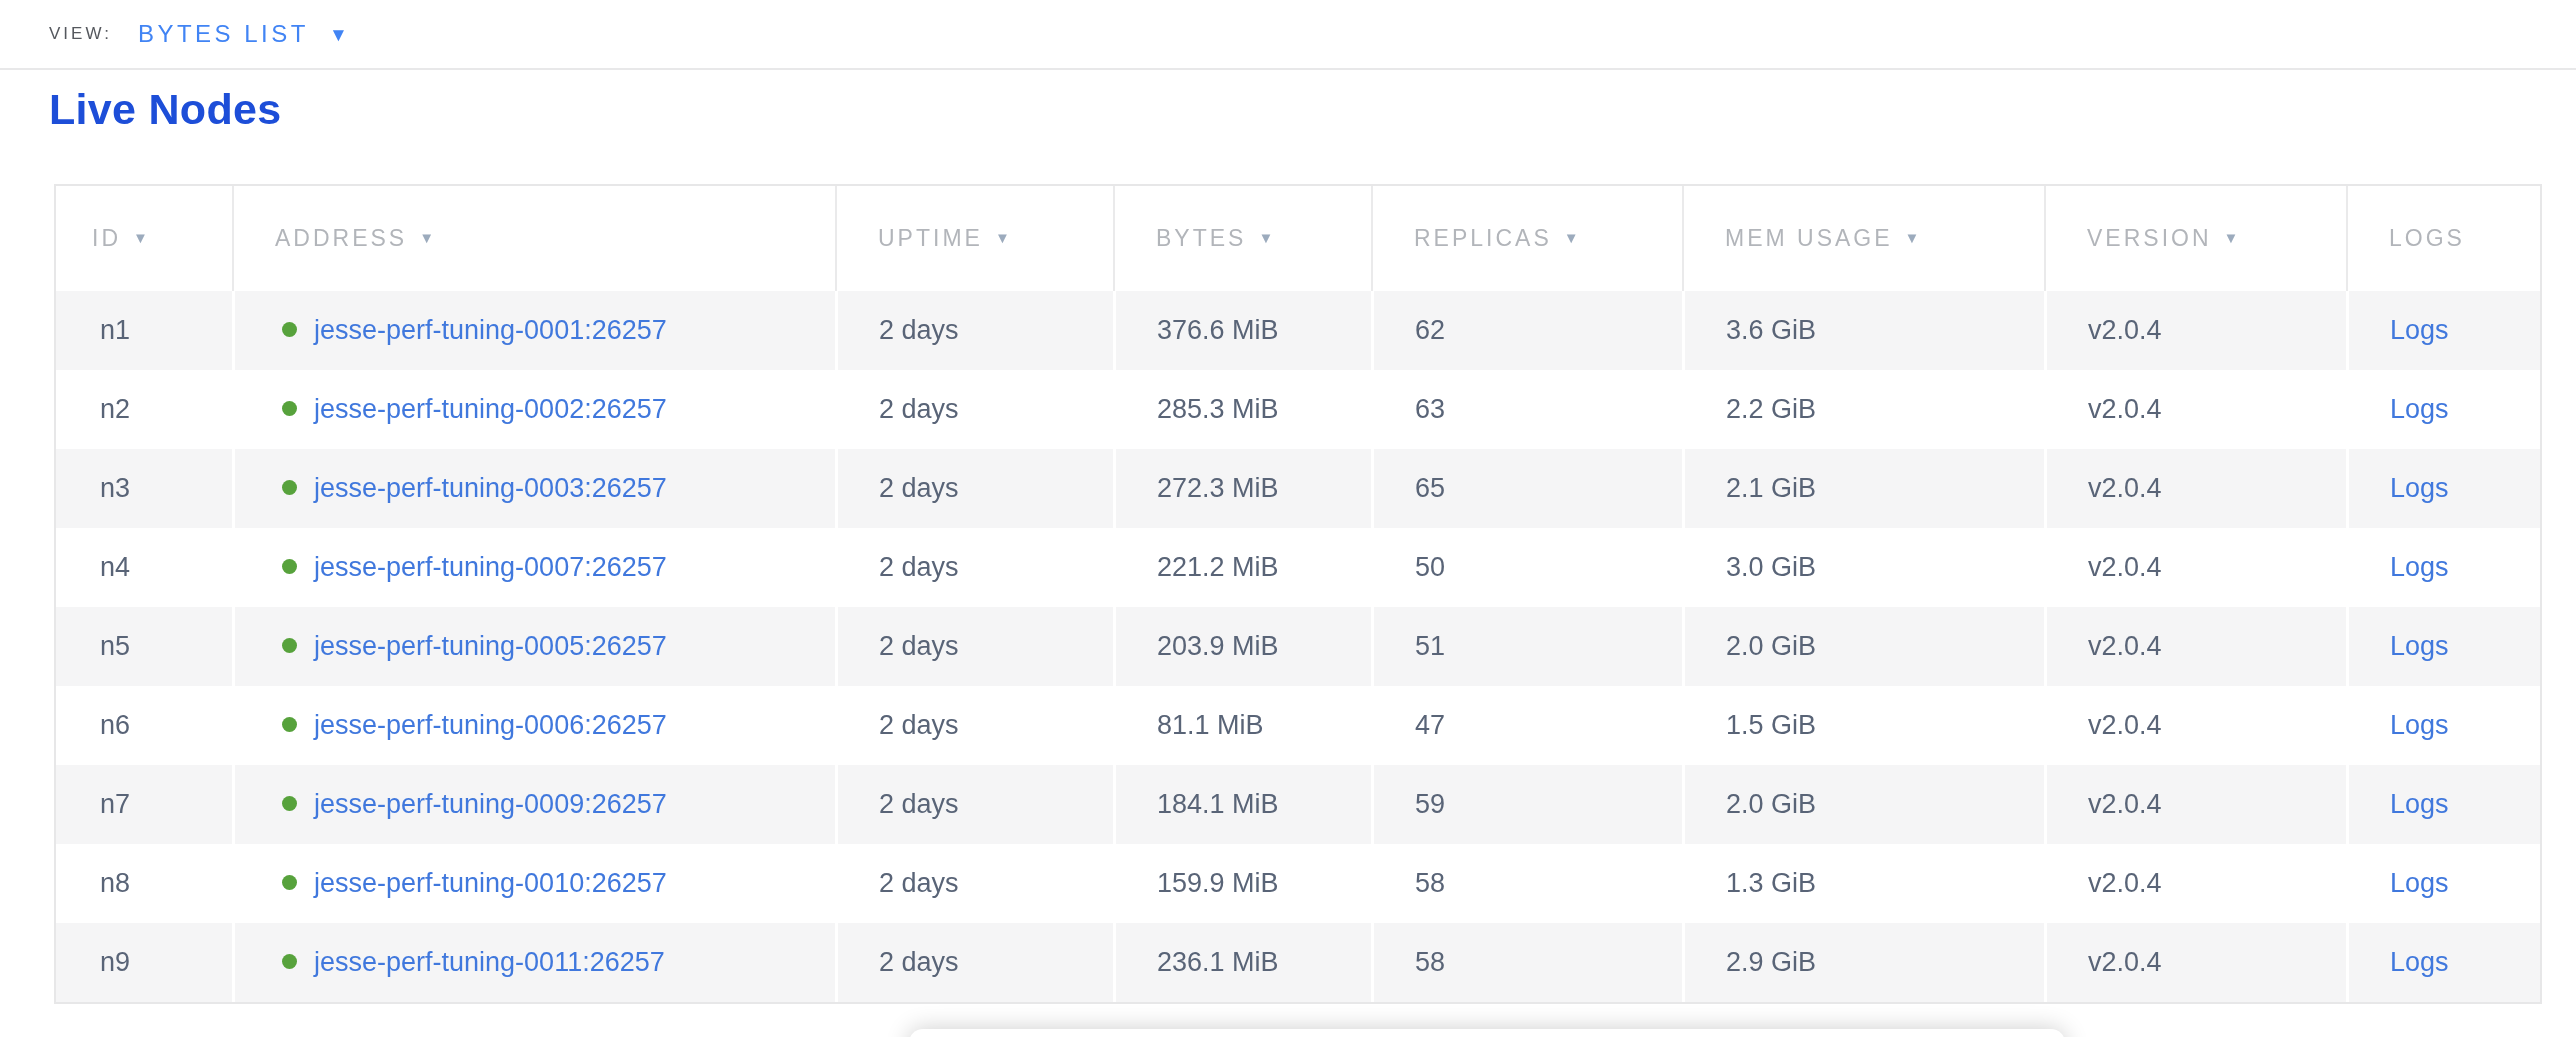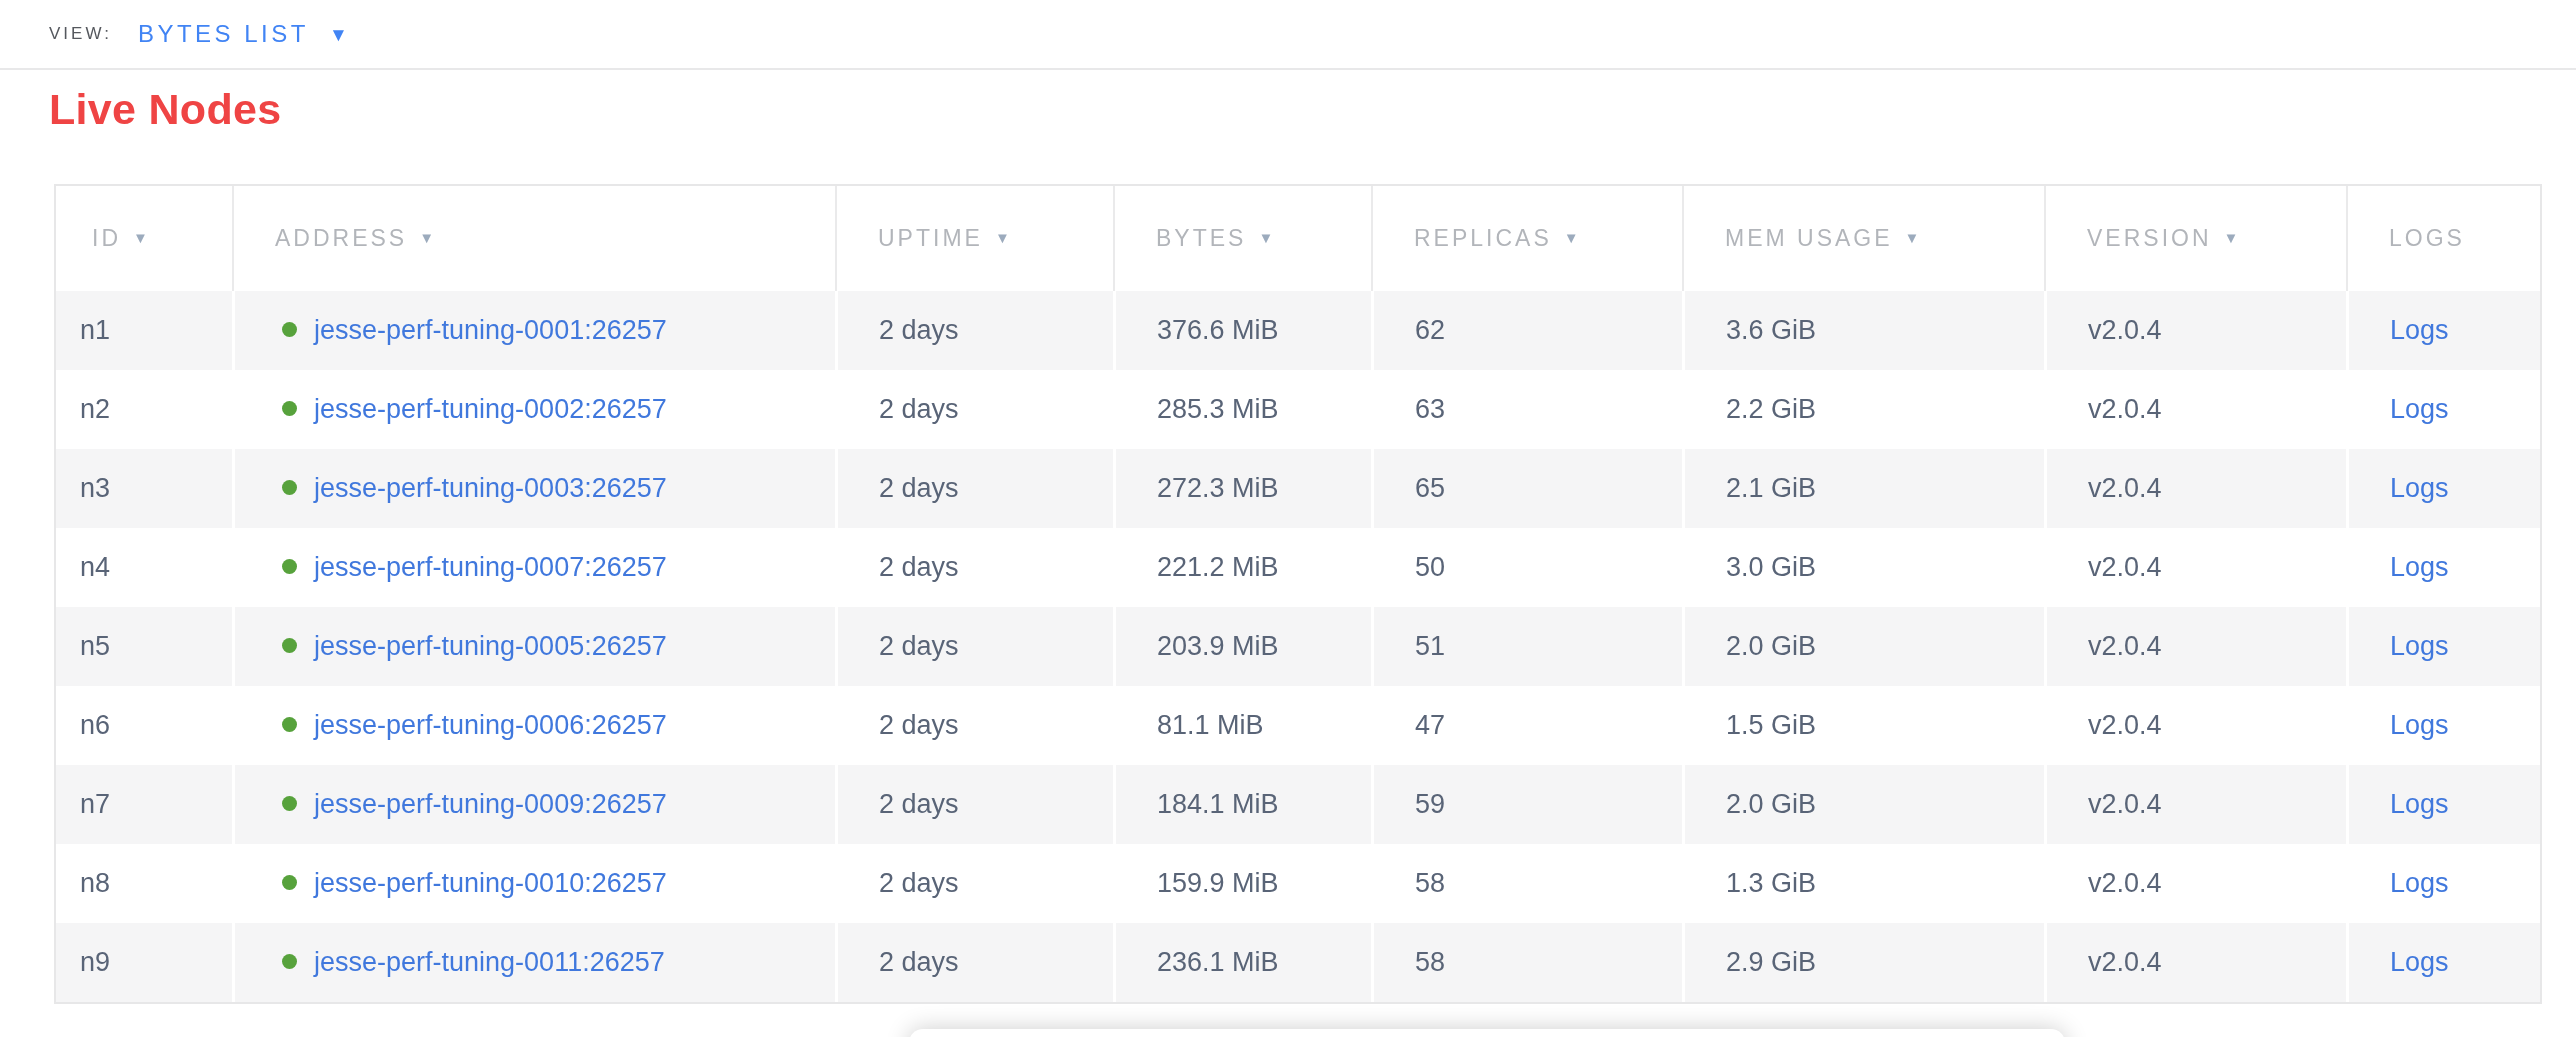--- a/index.html
+++ b/index.html
@@ -23,21 +23,21 @@
     display:inline-flex;align-items:center;margin-left:26px;cursor:pointer;
     color:#4184f4;font-size:24px;letter-spacing:3.5px;font-weight:500;
   }
   .caret{
     font-size:19px;margin-left:20px;letter-spacing:0;color:#4184f4;
     position:relative;top:1px;
   }
   
   .page-title{
     position:absolute;left:49px;top:85px;margin:0;
-    font-size:43px;font-weight:700;color:#ef4444;letter-spacing:0.3px;
+    font-size:43px;font-weight:700;color:#1d4ed8;letter-spacing:0.3px;
   }
   
   .table-wrap{position:absolute;left:54px;top:184px;}
   table{
     border-collapse:separate;border-spacing:0;table-layout:fixed;
     width:2483px;background:#c4b5fd;border:2px solid #e7e7e8;
   }
   th{
     height:105px;text-align:left;padding:0 0 0 41px;
     font-size:23px;font-weight:500;letter-spacing:3px;
@@ -47,21 +47,21 @@
   th:first-child{border-left:none;padding-left:36px;}
   .sort-arrow{
     font-size:15px;color:#9cabbd;margin-left:12px;letter-spacing:0;
     position:relative;top:-3px;
   }
   td{
     height:79px;padding:0 0 0 41px;font-size:27px;color:#596477;
     border-left:3px solid #ffffff;white-space:nowrap;overflow:hidden;
     background:#ffffff;
   }
-  td:first-child{border-left:none;padding-left:24px;}
+  td:first-child{border-left:none;padding-left:44px;}
   tbody tr:nth-child(odd) td{background:#f5f5f6;}
   .cell-link{color:#4078dd;text-decoration:none;cursor:pointer;}
   .live-dot{
     display:inline-block;width:15px;height:15px;border-radius:50%;
     background:#57a23c;margin-left:6px;margin-right:17px;vertical-align:2px;
   }
   
   .bottom-card-shadow{
     position:absolute;left:909px;top:1029px;width:1156px;height:59px;
     background:#ffffff;border-radius:14px;

